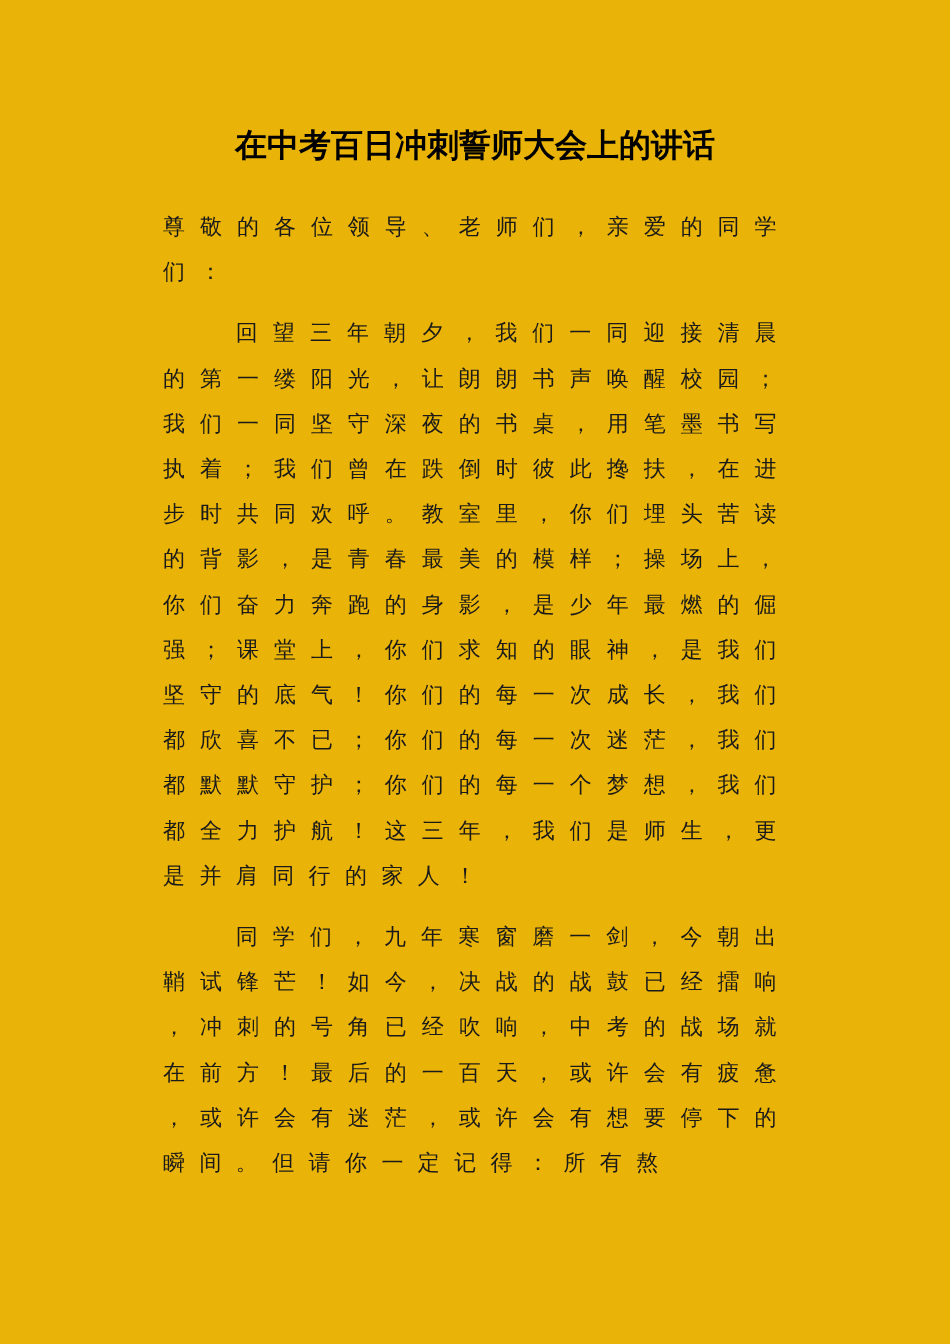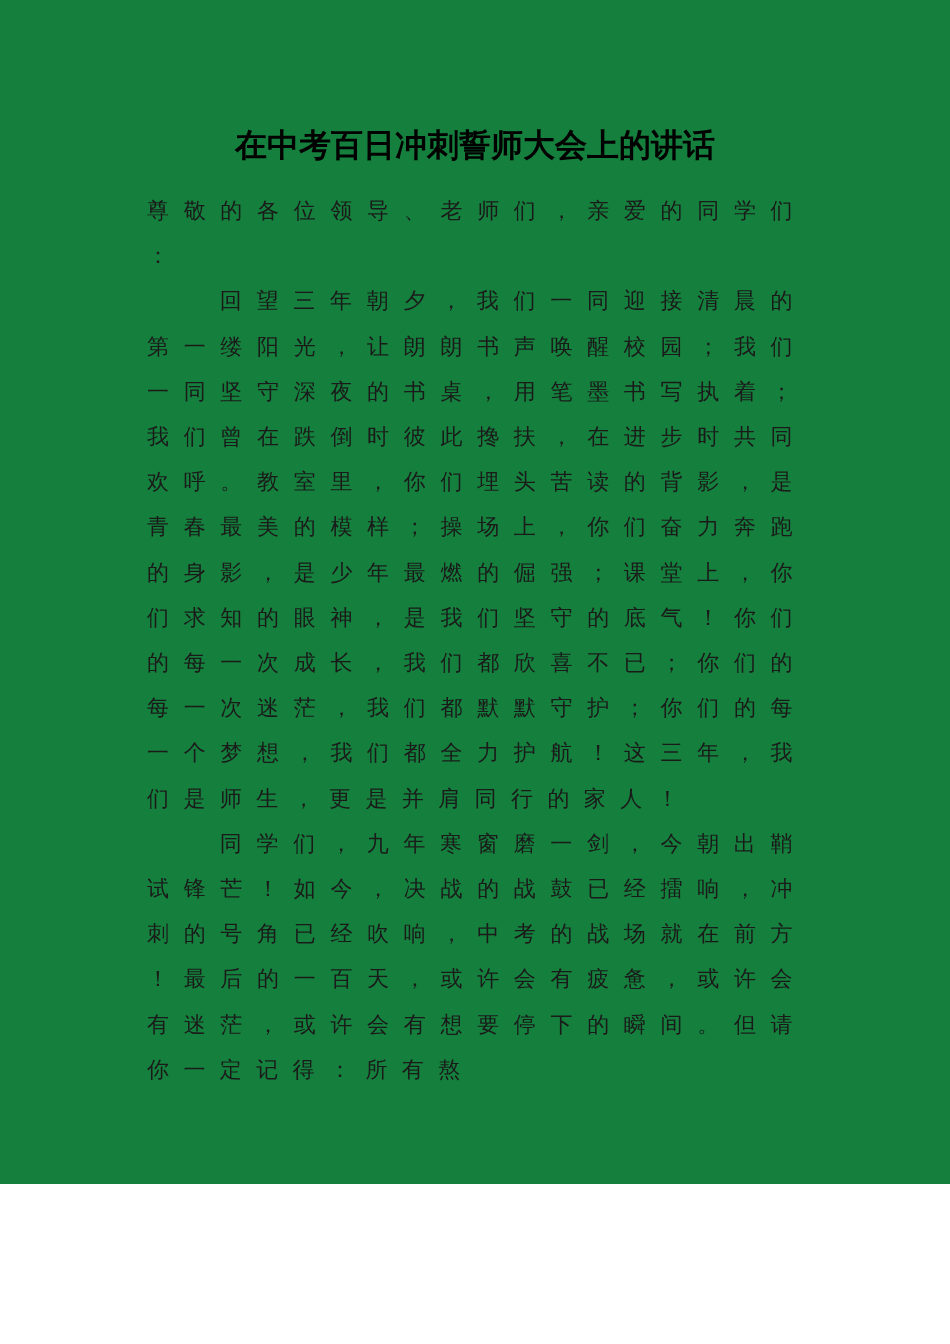--- a/index.html
+++ b/index.html
@@ -13,22 +13,22 @@
       position: relative;
       overflow: hidden;
       font-family: "DejaVu Sans", "Liberation Sans", sans-serif;
       color: #111111;
     }
     .page {
       position: absolute;
       left: 0;
       top: 0;
       width: 950px;
-      height: 1184px;
-      background: #15803d;
+      height: 1344px;
+      background: #eab308;
     }
     .title {
       position: absolute;
       left: 0;
       top: 122px;
       width: 950px;
       text-align: center;
       font-size: 32px;
       font-weight: bold;
       letter-spacing: 0px;
@@ -40,21 +40,21 @@
       position: absolute;
       left: 147px;
       top: 188px;
       width: 660px;
       font-size: 22px;
       line-height: 45.2px;
       letter-spacing: 14.4px;
       color: #1a1a1a;
     }
     .para {
-      margin: 0;
+      margin: 16px;
       text-align: justify;
       text-align-last: left;
       word-break: break-all;
       line-break: anywhere;
     }
     .indent {
       text-indent: 72.8px;
     }
   </style>
 </head>

